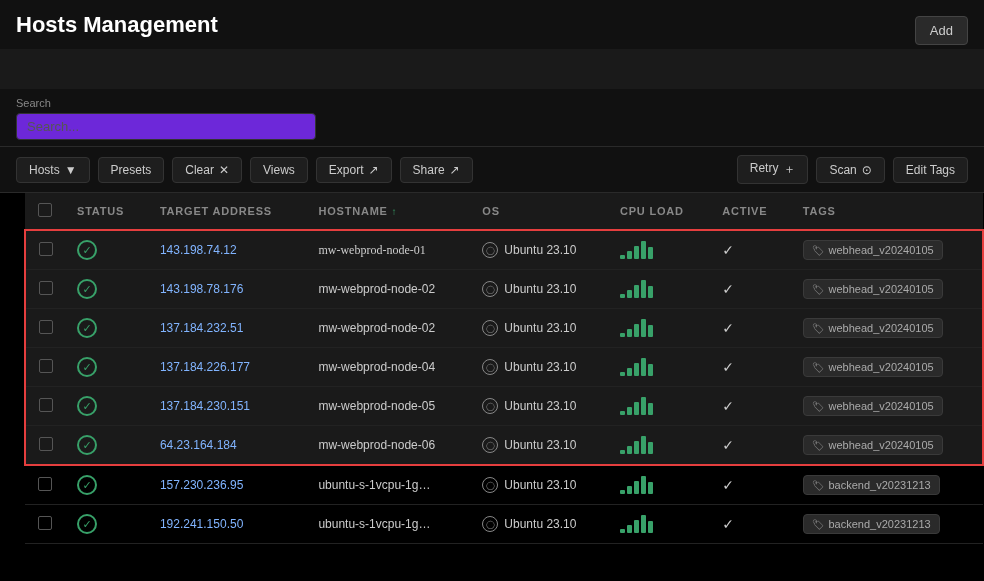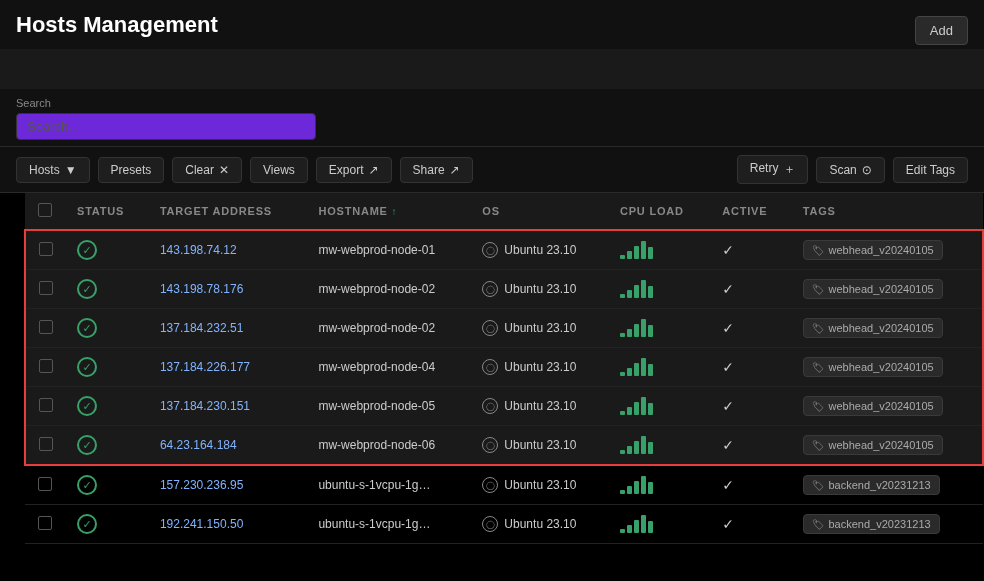--- a/index.html
+++ b/index.html
@@ -316,21 +316,21 @@
         <th>CPU LOAD</th>
         <th>ACTIVE</th>
         <th>TAGS</th>
       </tr>
     </thead>
     <tbody id="table-body">
     <tr style="background: rgb(26, 26, 26); border-left: 2px solid rgb(229, 62, 62); border-right: 2px solid rgb(229, 62, 62); border-top: 2px solid rgb(229, 62, 62);">
           <td><span class="cb"></span></td>
           <td><span class="status-icon">✓</span></td>
           <td><a class="ip-link" href="#">143.198.74.12</a></td>
-          <td style="color: rgb(204, 204, 204);">mw-webprod-node-01</td>
+          <td style="color: rgb(204, 204, 204); font-family: Liberation Serif, serif;">mw-webprod-node-01</td>
           <td>
             <div class="os-cell">
               <span class="os-icon">◯</span>
               <span>Ubuntu 23.10</span>
             </div>
           </td>
           <td>
             <div class="cpu-bars">
               <div class="cpu-bar" style="height: 4px;"></div>
               <div class="cpu-bar" style="height: 8px;"></div>

